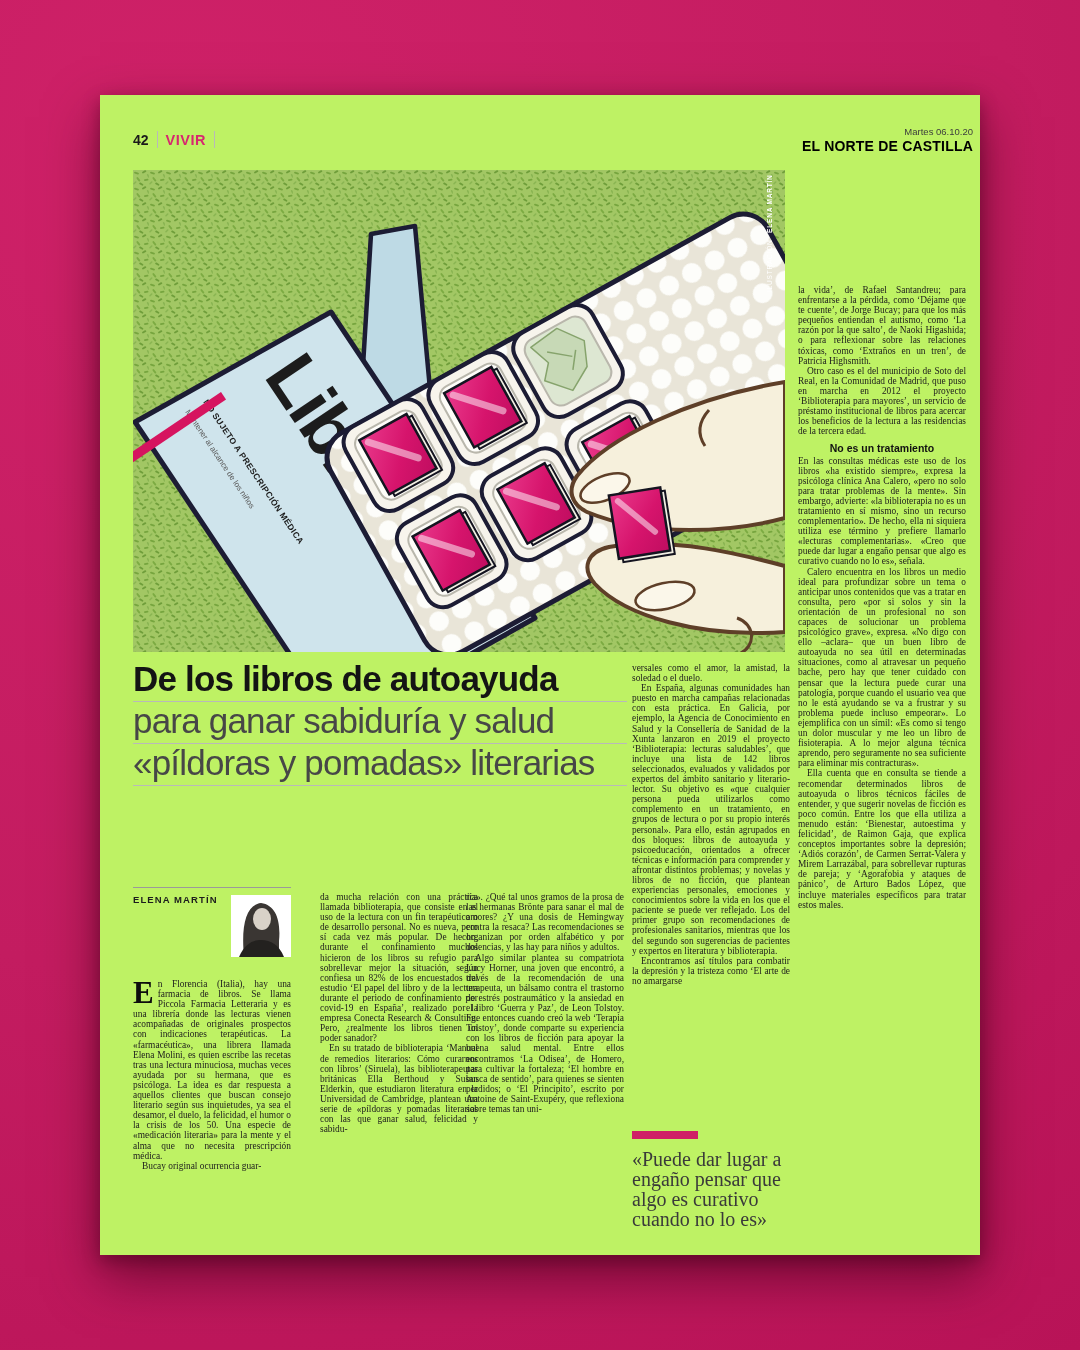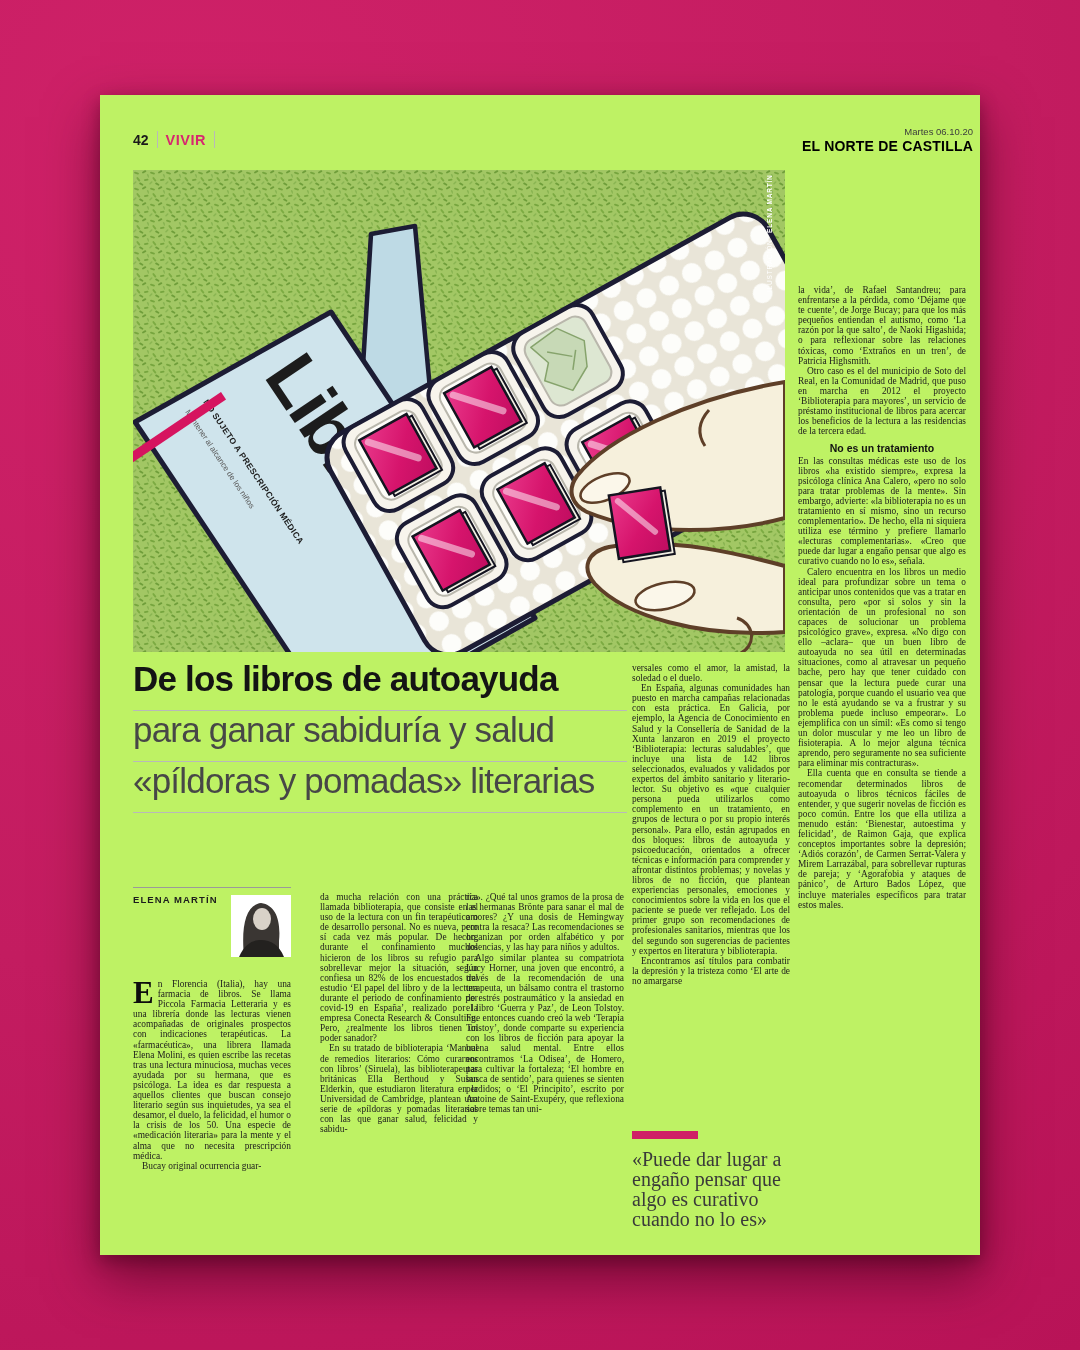--- a/index.html
+++ b/index.html
@@ -21,21 +21,21 @@
   .hdr-right{position:absolute;right:7px;top:31px;text-align:right;line-height:1.25;}
   .hdr-date{font-size:9.5px;color:#3c3c3c;}
   .hdr-masthead{font-size:14px;font-weight:bold;color:#000;letter-spacing:.2px;}
   
   .illo{position:absolute;left:33px;top:75px;width:652px;height:482px;}
   .illo svg{display:block;}
   
   .headline{position:absolute;left:33px;top:566px;width:494px;}
   .hl-line{
     font-size:35px;letter-spacing:-0.8px;line-height:36px;white-space:nowrap;
-    border-bottom:1px solid #b9b9b9;padding-bottom:13px;margin-bottom:1px;color:#474747;
+    border-bottom:1px solid #b9b9b9;padding-bottom:4px;margin-bottom:1px;color:#474747;
   }
   .hl-bold{font-weight:bold;color:#141414;}
   
   .byline-rule{position:absolute;left:33px;top:792px;width:158px;height:1px;background:#9a9a9a;}
   .byline-name{position:absolute;left:33px;top:799px;font-size:9.5px;font-weight:bold;letter-spacing:1.1px;color:#1d1d1d;}
   .byline-photo{position:absolute;left:131px;top:800px;width:60px;height:62px;overflow:hidden;}
   
   .col{
     position:absolute;width:158px;overflow:hidden;
     font-family:"Liberation Serif",serif;font-size:9.4px;line-height:10.1px;

